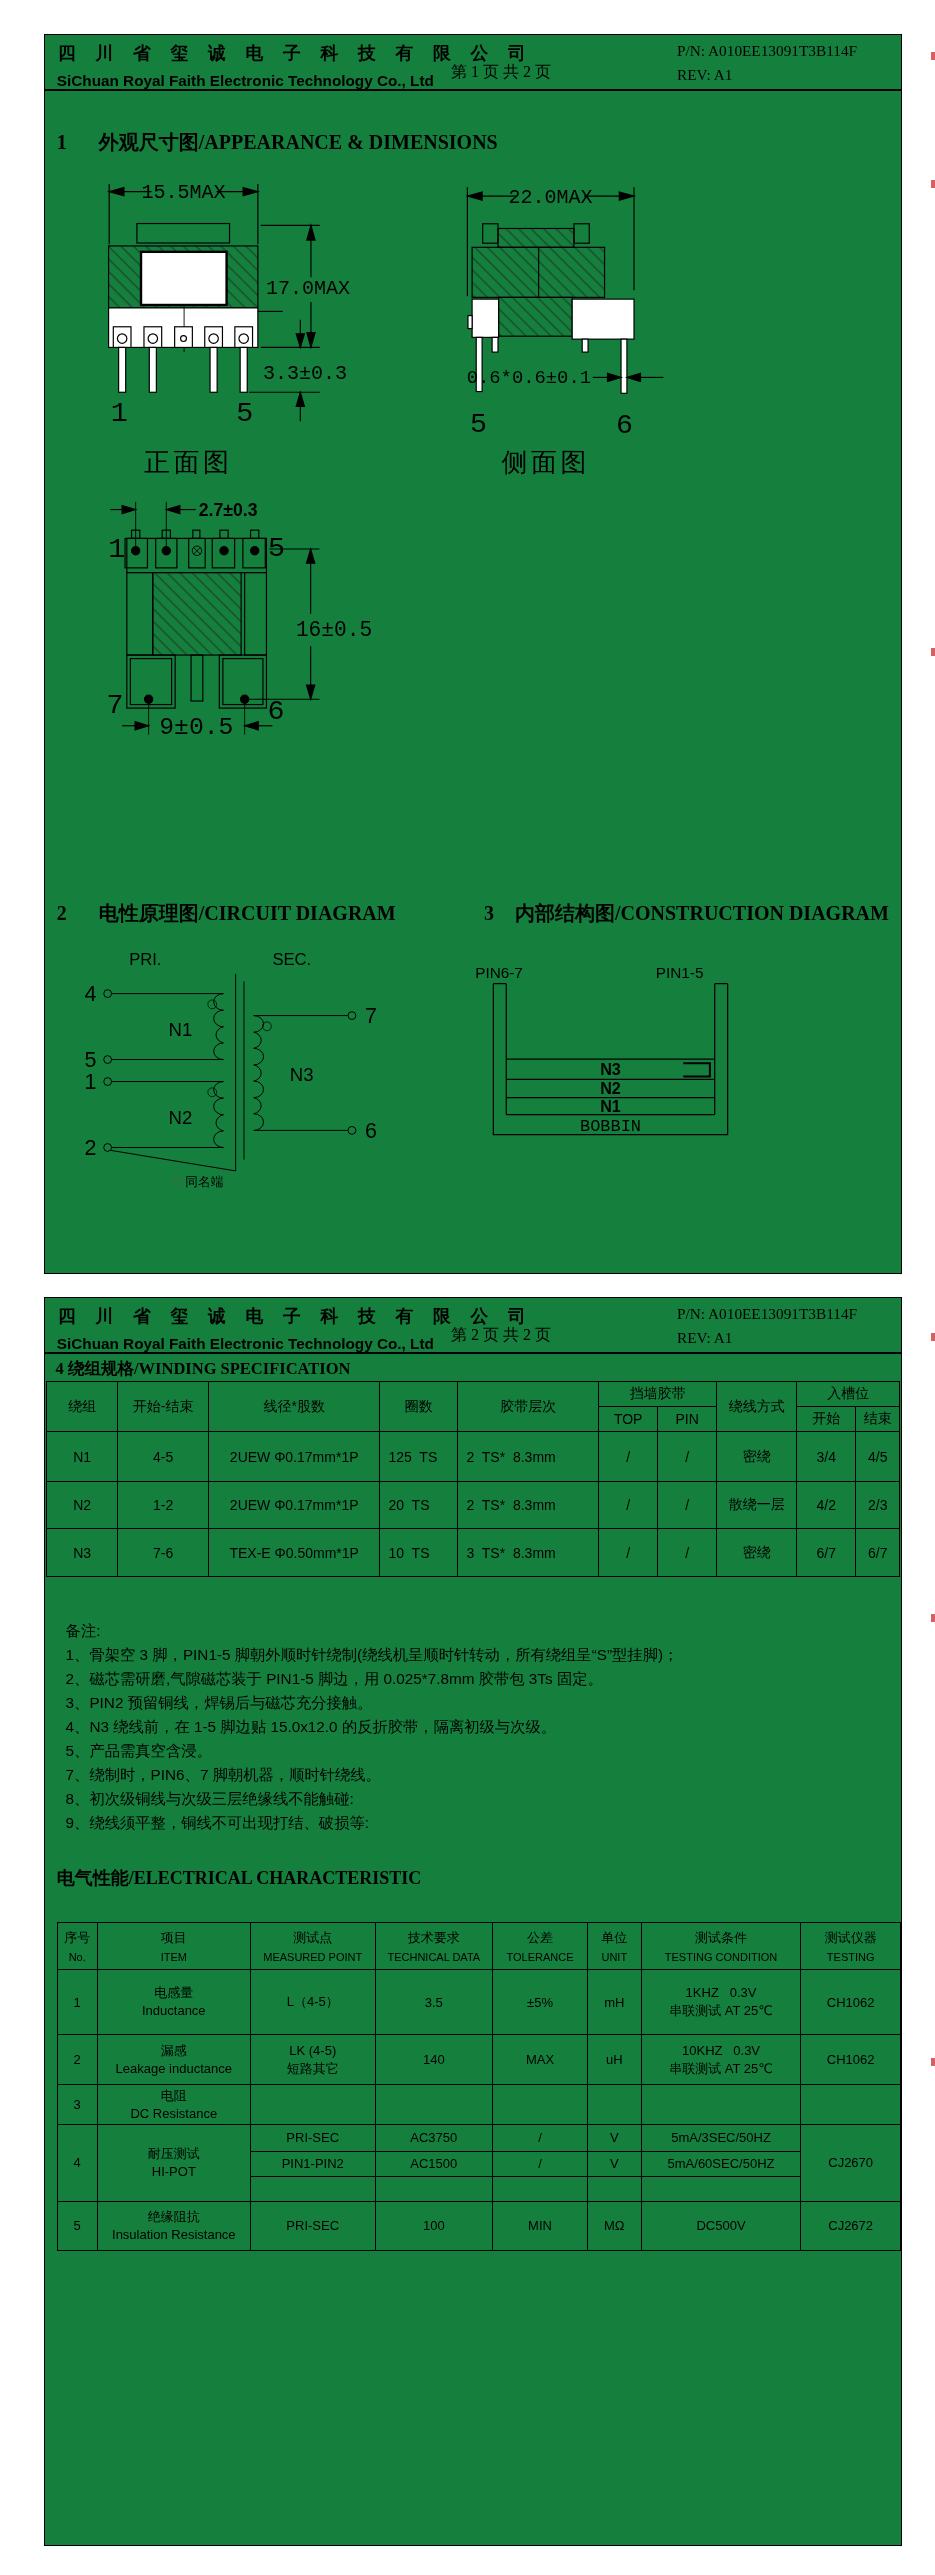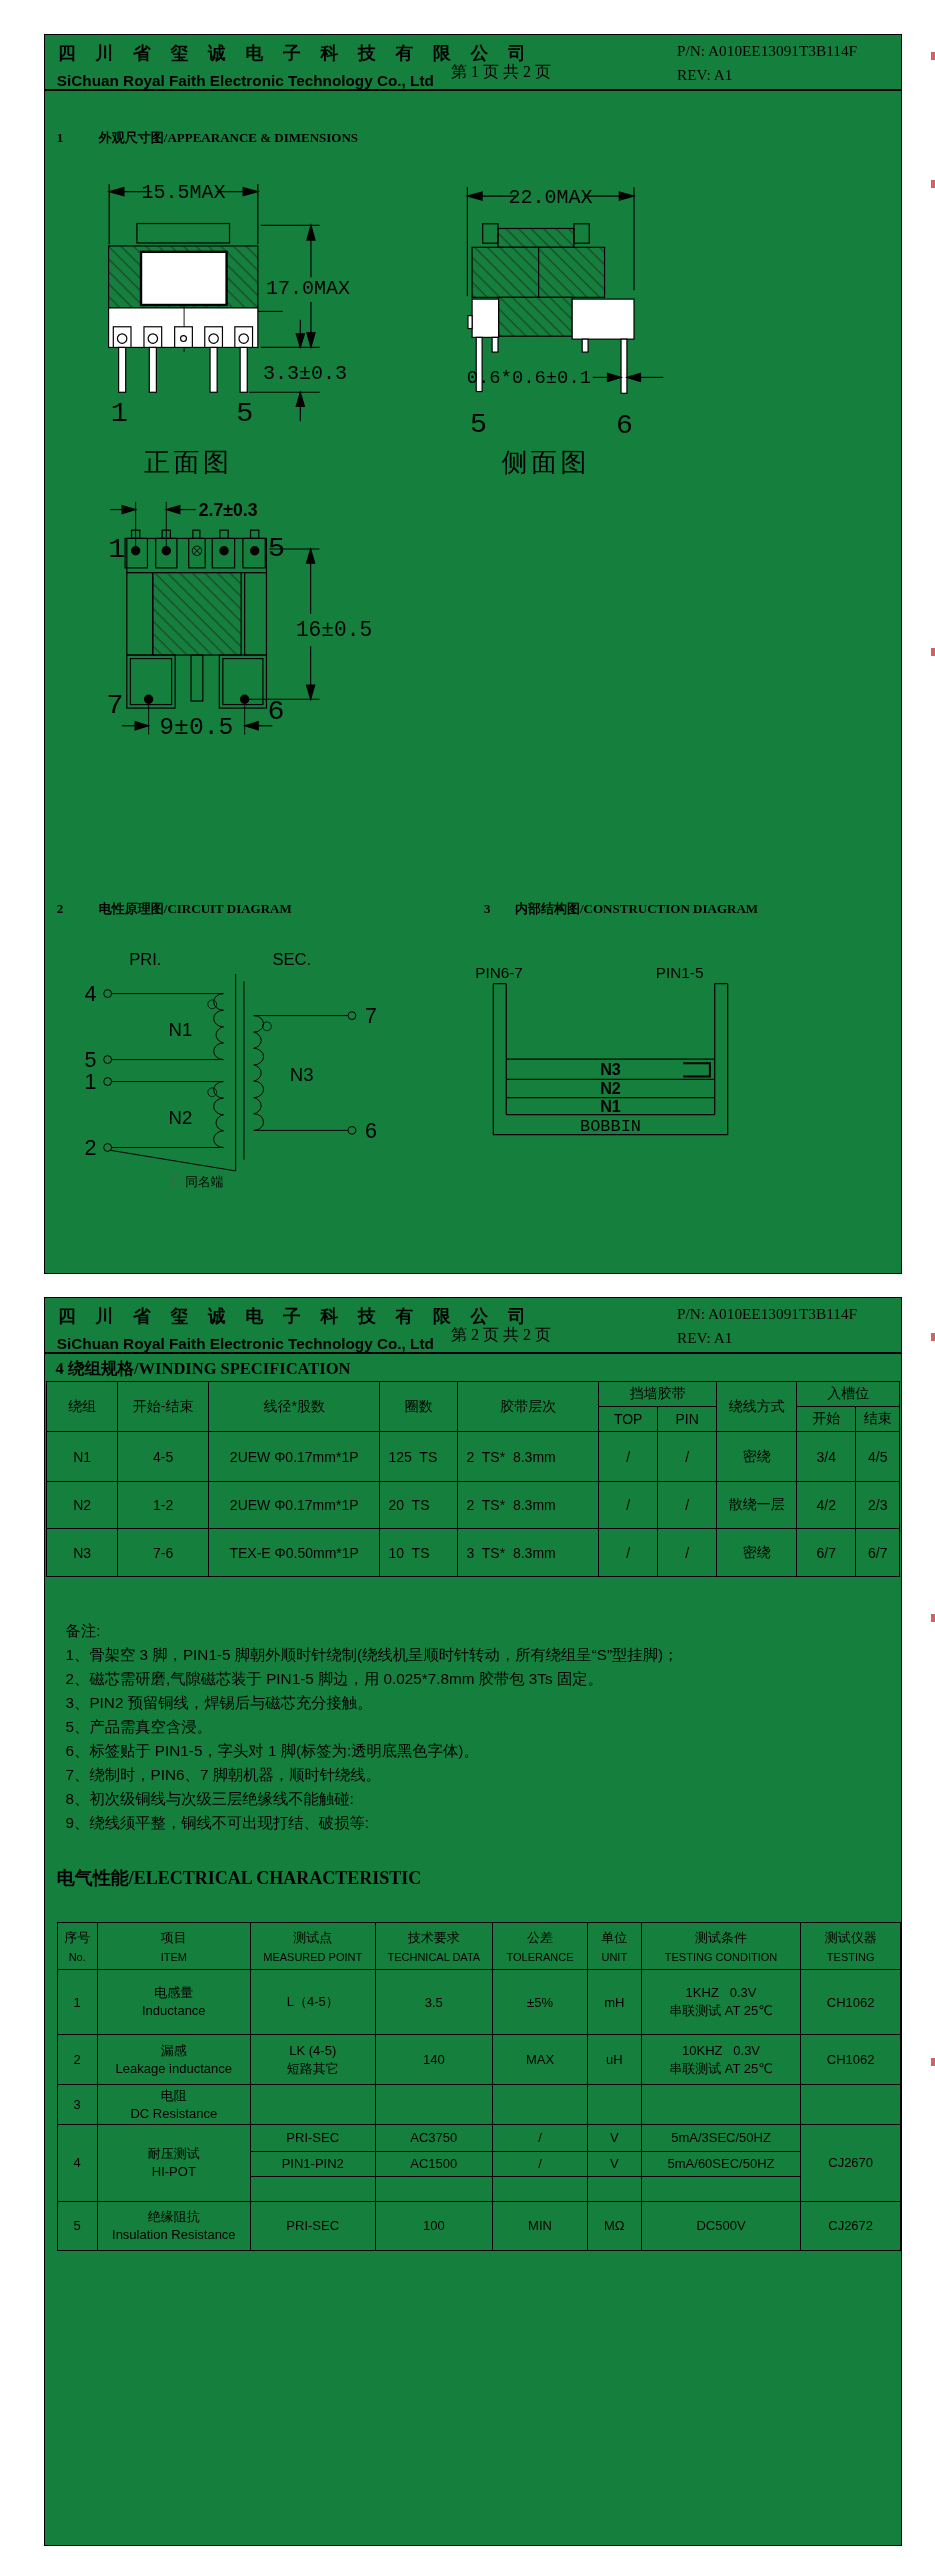--- a/index.html
+++ b/index.html
@@ -13,21 +13,21 @@
 
   
   .company-zh{position:absolute;left:13px;top:5.9px;font-family:"Liberation Serif","DejaVu Serif",serif;
     font-weight:bold;font-size:17.7px;letter-spacing:7.7px;white-space:nowrap;}
   .company-en{position:absolute;left:11.8px;top:37px;font-weight:bold;font-size:15.3px;white-space:nowrap;}
   .page-label{position:absolute;left:406px;top:27px;font-family:"Liberation Serif",serif;font-size:16px;white-space:nowrap;}
   .pn{position:absolute;left:632px;top:7px;font-family:"Liberation Serif",serif;font-size:15.3px;white-space:nowrap;}
   .rev{position:absolute;left:632px;top:31px;font-family:"Liberation Serif",serif;font-size:15.3px;white-space:nowrap;}
   .hrule{position:absolute;left:0;top:54px;width:100%;height:1.8px;background:#000;}
 
-  .sec-title{position:absolute;font-family:"Liberation Serif","DejaVu Serif",serif;font-weight:bold;font-size:13px;white-space:nowrap;}
+  .sec-title{position:absolute;font-family:"Liberation Serif","DejaVu Serif",serif;font-weight:bold;font-size:20px;white-space:nowrap;}
   .sec-title .num{display:inline-block;width:42px;}
   .drawing{position:absolute;}
 
   svg text{fill:#000;}
   .cad{font-family:"Liberation Mono","DejaVu Sans Mono",monospace;}
   .zh-cap{font-family:"Liberation Sans","DejaVu Sans",sans-serif;letter-spacing:6px;}
 
   
   .wtable{position:absolute;left:1.2px;top:83px;border-collapse:collapse;table-layout:fixed;
     font-size:14px;text-align:center;border:1.8px solid #000;}
@@ -405,22 +405,22 @@
       <td>6/7</td>
     </tr>
   </tbody>
     </table>
 
   <div class="notes">
     <div>备注:</div>
     <div>1、骨架空 3 脚，PIN1-5 脚朝外顺时针绕制(绕线机呈顺时针转动，所有绕组呈“S”型挂脚)；</div>
     <div>2、磁芯需研磨,气隙磁芯装于 PIN1-5 脚边，用 0.025*7.8mm 胶带包 3Ts 固定。</div>
     <div>3、PIN2 预留铜线，焊锡后与磁芯充分接触。</div>
+    <div>4、N3 绕线前，在 1-5 脚边贴 15.0x12.0 的反折胶带，隔离初级与次级。</div>
     <div>5、产品需真空含浸。</div>
-    <div>6、标签贴于 PIN1-5，字头对 1 脚(标签为:透明底黑色字体)。</div>
     <div>7、绕制时，PIN6、7 脚朝机器，顺时针绕线。</div>
     <div>8、初次级铜线与次级三层绝缘线不能触碰:</div>
     <div>9、绕线须平整，铜线不可出现打结、破损等:</div>
   </div>
 
   <div class="etitle">电气性能/ELECTRICAL CHARACTERISTIC</div>
 
   <table class="etable">
     <colgroup>
       <col style="width:40px">

